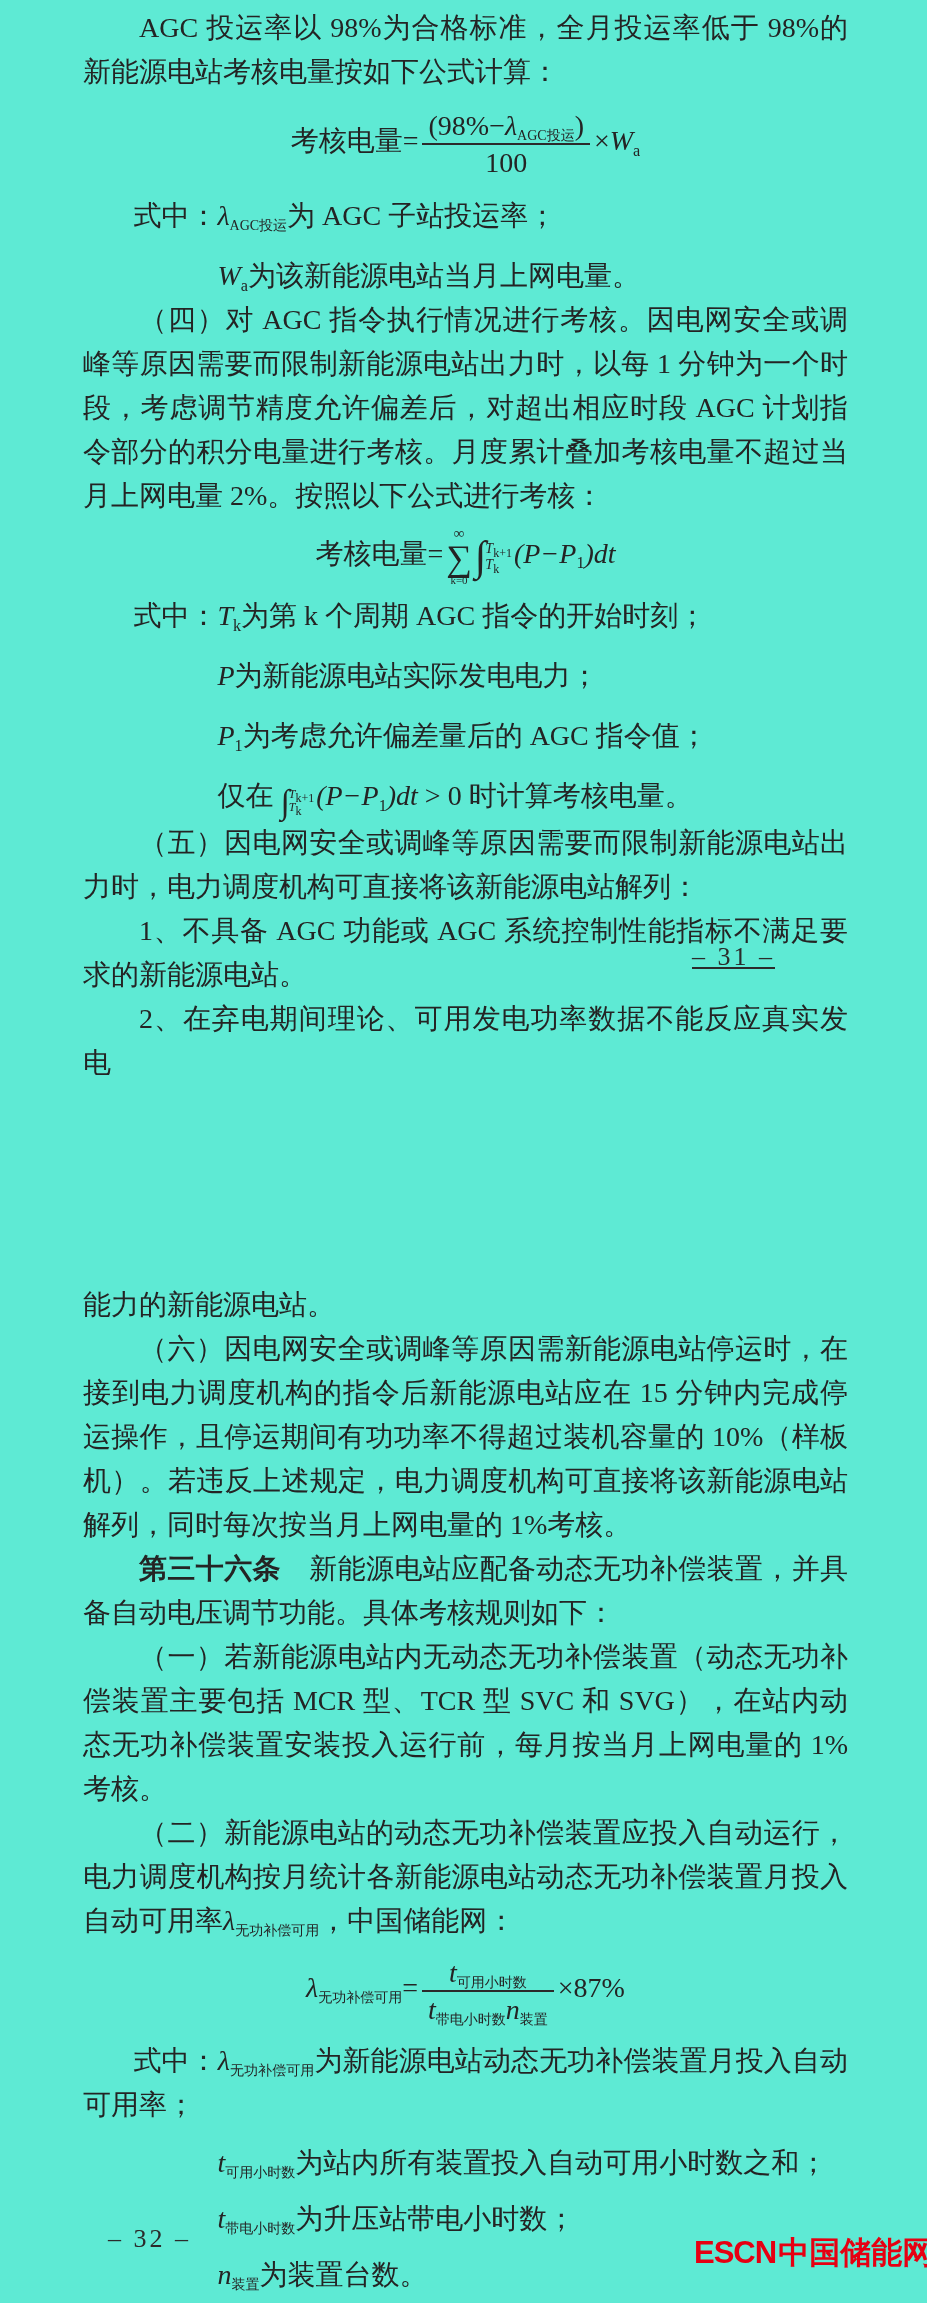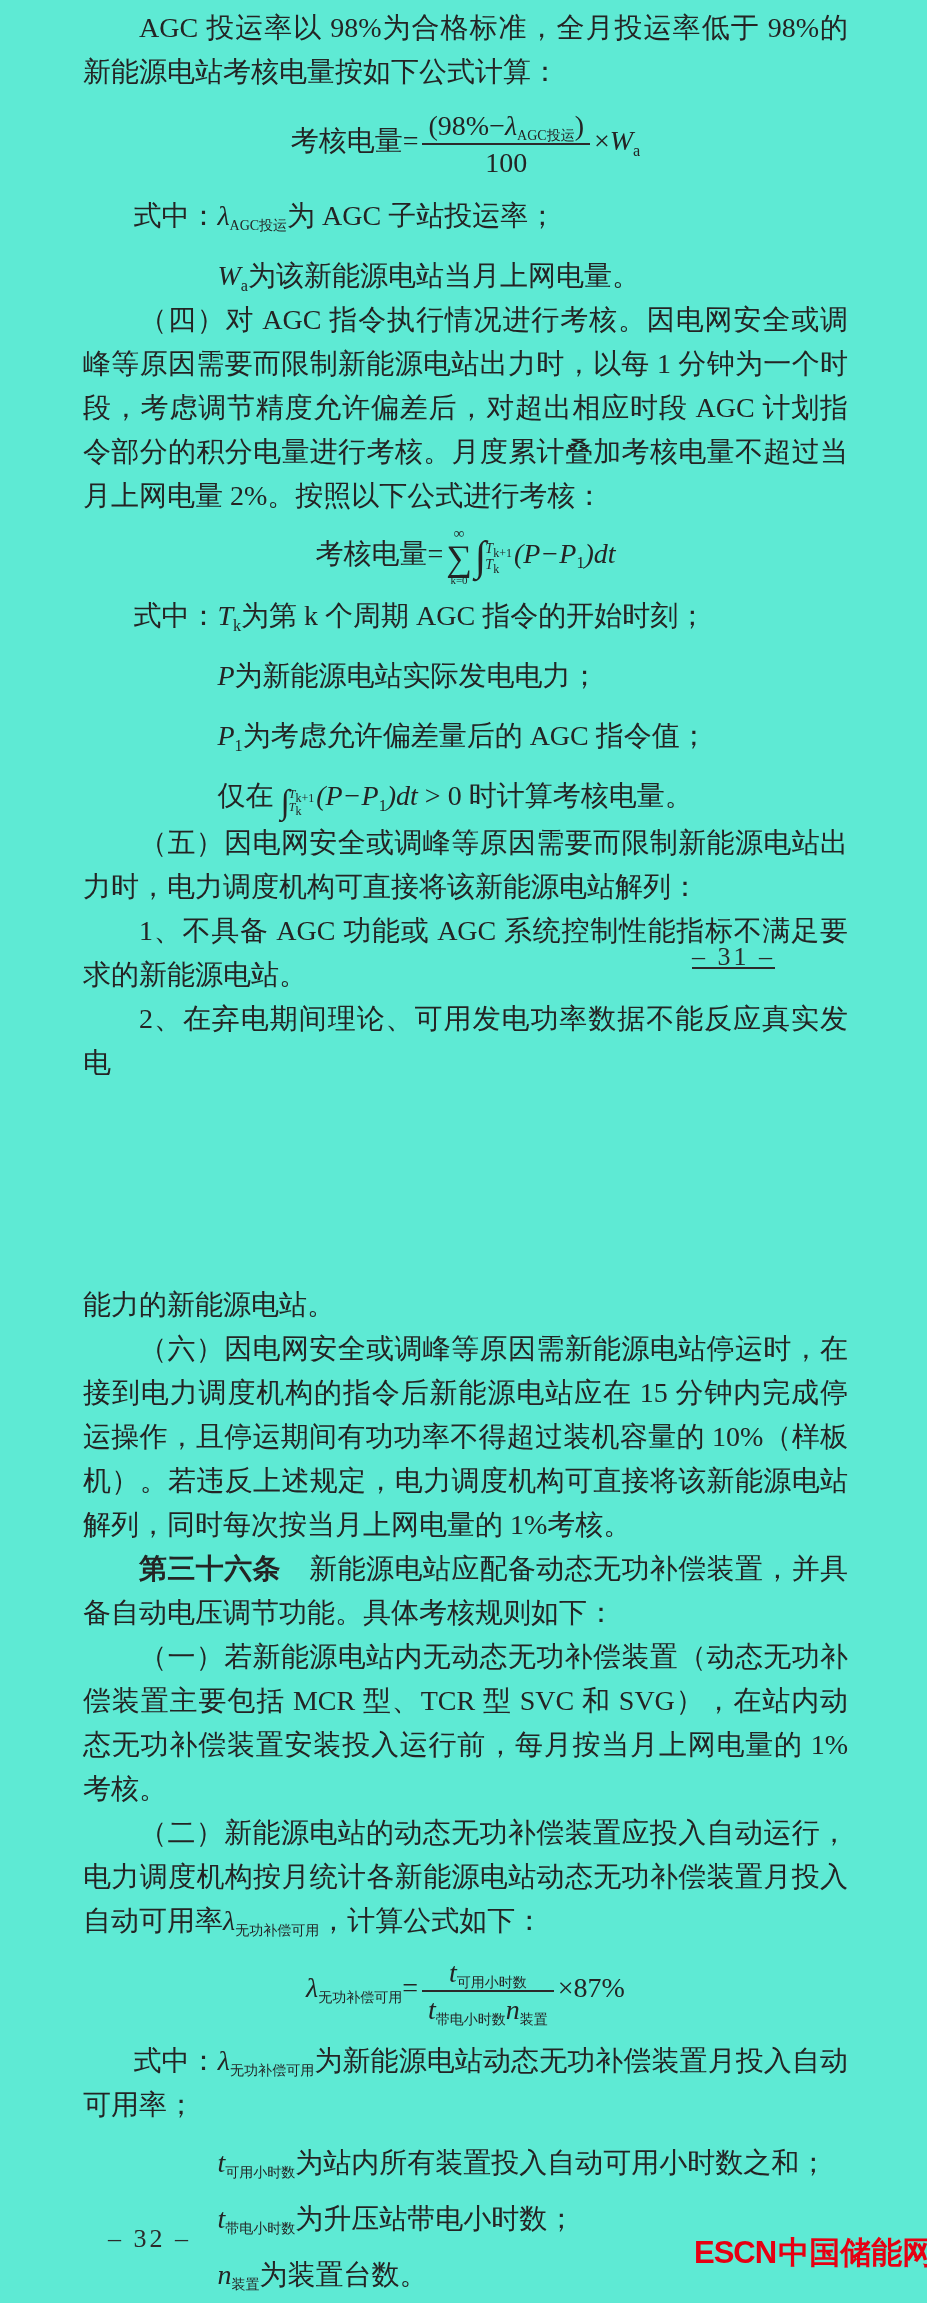--- a/index.html
+++ b/index.html
@@ -112,21 +112,21 @@
   <div class="page" id="page-2">
 
     <p class="para" style="text-indent:0;">能力的新能源电站。</p>
 
     <p class="para">（六）因电网安全或调峰等原因需新能源电站停运时，在接到电力调度机构的指令后新能源电站应在 15 分钟内完成停运操作，且停运期间有功功率不得超过装机容量的 10%（样板机）。若违反上述规定，电力调度机构可直接将该新能源电站解列，同时每次按当月上网电量的 1%考核。</p>
 
     <p class="para"><span class="bold">第三十六条</span><span>　新能源电站应配备动态无功补偿装置，并具备自动电压调节功能。具体考核规则如下：</span></p>
 
     <p class="para">（一）若新能源电站内无动态无功补偿装置（动态无功补偿装置主要包括 MCR 型、TCR 型 SVC 和 SVG），在站内动态无功补偿装置安装投入运行前，每月按当月上网电量的 1%考核。</p>
 
-    <p class="para"><span>（二）新能源电站的动态无功补偿装置应投入自动运行，电力调度机构按月统计各新能源电站动态无功补偿装置月投入自动可用率</span><i>λ</i><sub>无功补偿可用</sub><span>，计算公式如下：</span></p>
+    <p class="para"><span>（二）新能源电站的动态无功补偿装置应投入自动运行，电力调度机构按月统计各新能源电站动态无功补偿装置月投入自动可用率</span><i>λ</i><sub>无功补偿可用</sub><span>，中国储能网：</span></p>
 
     <div class="formula f3">
       <i>λ</i><sub>无功补偿可用</sub><span>=</span><span class="frac"><span class="num"><i>t</i><sub>可用小时数</sub></span><span class="den"><i>t</i><sub>带电小时数</sub><i>n</i><sub>装置</sub></span></span><span>×87%</span>
     </div>
 
     <p class="shizhong"><span>式中：</span><i>λ</i><sub>无功补偿可用</sub><span>为新能源电站动态无功补偿装置月投入自动可用率；</span></p>
 
     <p class="def"><i>t</i><sub>可用小时数</sub><span>为站内所有装置投入自动可用小时数之和；</span></p>
 
     <p class="def"><i>t</i><sub>带电小时数</sub><span>为升压站带电小时数；</span></p>

